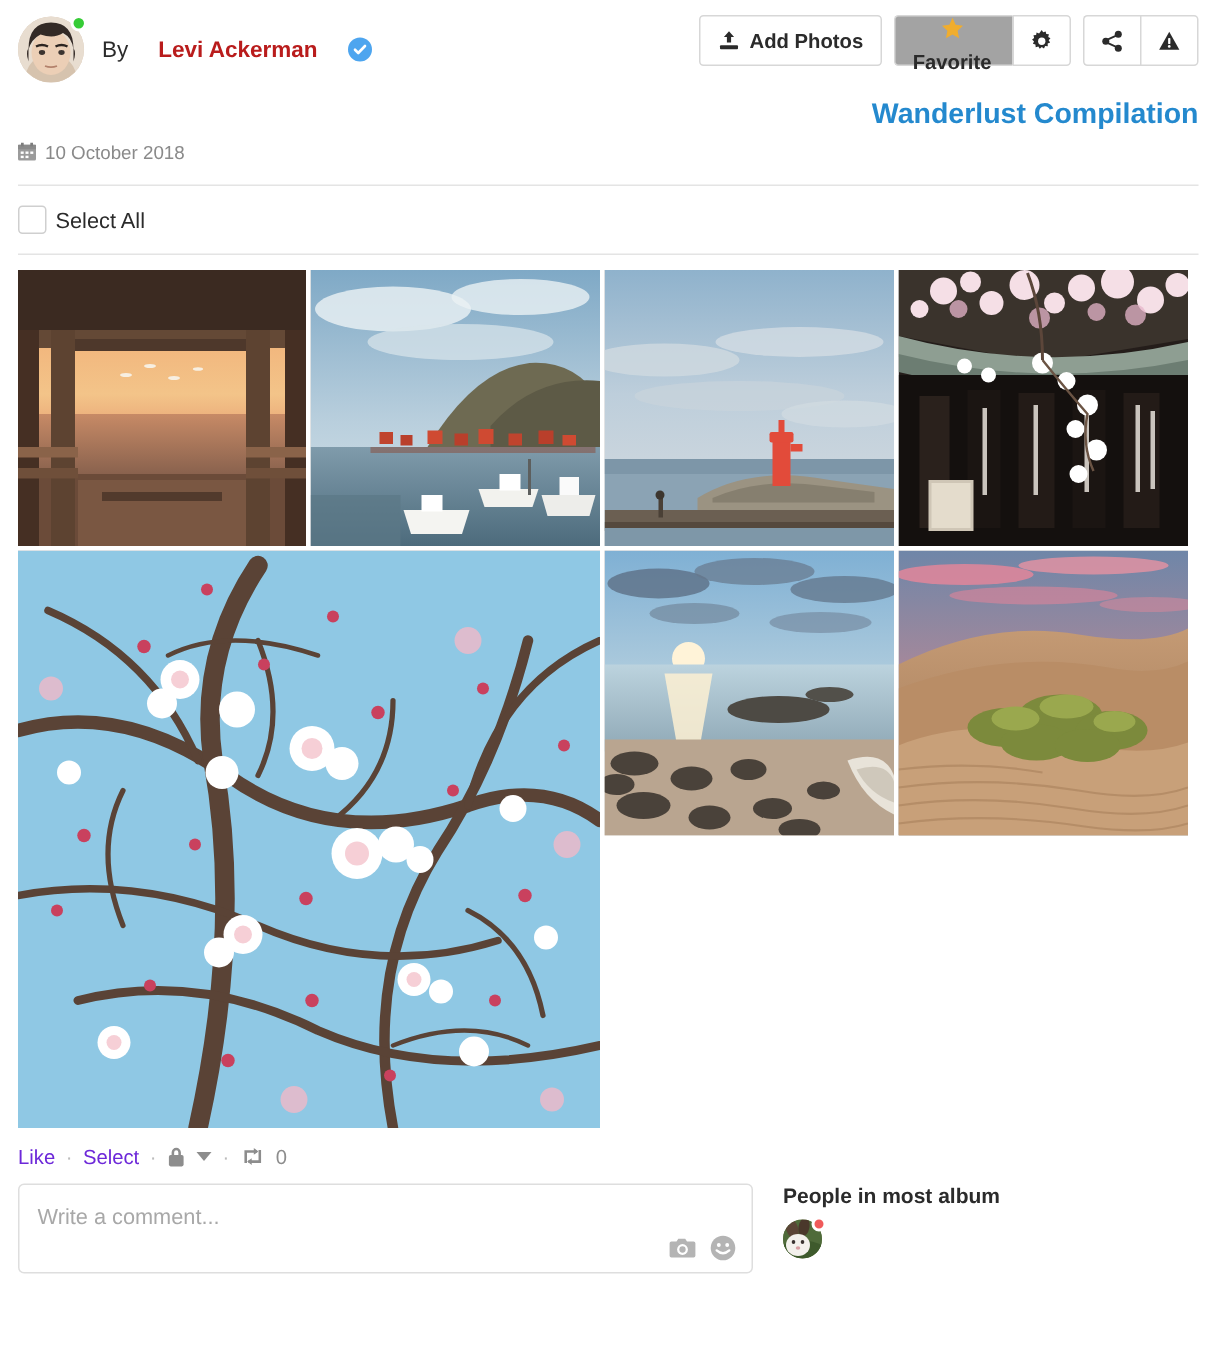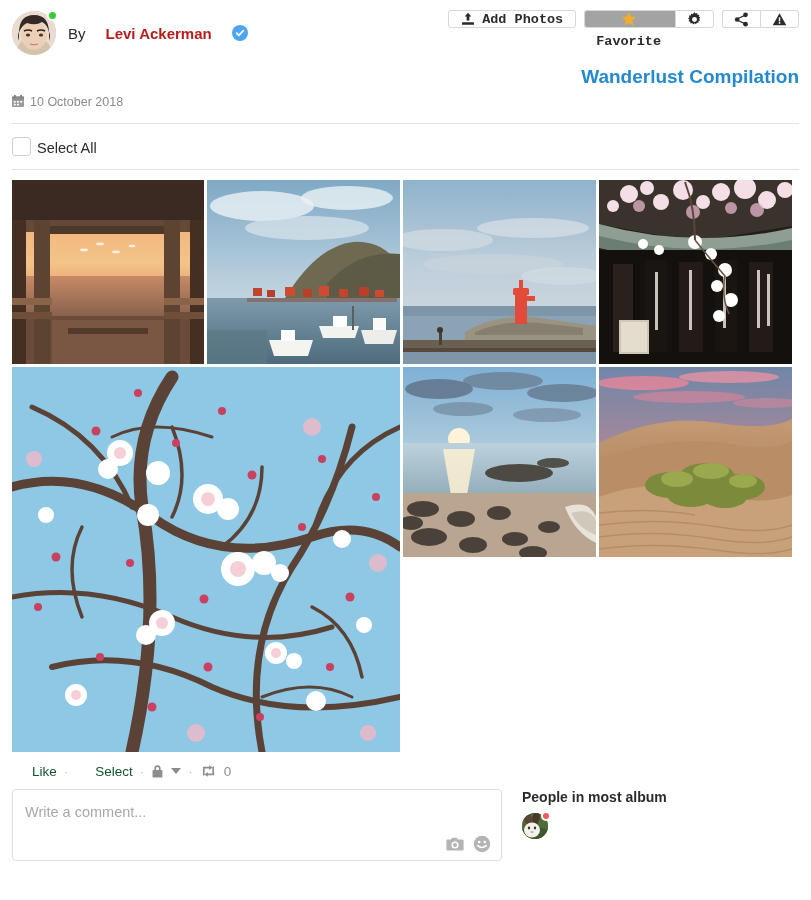--- a/index.html
+++ b/index.html
@@ -39,25 +39,25 @@
   }
   .verified svg { width: 10px; height: 10px; }
 
   
   .toolbar {
     position: absolute; top: 10px; right: 12px;
     display: flex; align-items: flex-start; gap: 8px;
   }
   .btn {
     display: inline-flex; align-items: center; gap: 7px;
-    height: 18px; padding: 0 12px;
+    height: 34px; padding: 0 12px;
     border: 1px solid #d7d7d7; border-radius: 3px;
     background: #fff; color: #2b2b2b;
     font-size: 13.5px; font-weight: 700;
-    font-family: Liberation Mono, monospace;
+    font-family: Liberation Sans, sans-serif;
     cursor: pointer; white-space: nowrap;
   }
   .btn.group-first { border-radius: 3px 0 0 3px; border-right: none; }
   .btn.group-last  { border-radius: 0 3px 3px 0; }
   .btn.favorite { background: #a3a3a3; padding: 0 14px 0 11px; flex-direction: column; }
   .btn.icon-only { padding: 0 11px; }
   .btn svg { display: block; }
   .btn-group { display: flex; }
 
   
@@ -94,31 +94,31 @@
   .photo svg { display: block; width: 100%; height: 100%; }
   .col-left { width: 388px; flex: 0 0 388px; }
   .col-right { width: 396px; flex: 0 0 396px; display: flex; flex-direction: column; gap: 3px; }
   .r1 { display: flex; gap: 3px; }
 
   
   .actions {
     display: flex; align-items: center; gap: 7px;
     padding: 12px 12px 0 12px; font-size: 13.5px; color: #8d8d8d;
   }
-  .actions a { color: #14532d; text-decoration: none; cursor: pointer; margin-left: 20px; }
+  .actions a { color: #6d28d9; text-decoration: none; cursor: pointer; }
   .dotsep { color: #bcbcbc; }
   .actions svg { display: block; }
   .caret { width: 0; height: 0; border-left: 5px solid transparent; border-right: 5px solid transparent; border-top: 6px solid #8d8d8d; cursor: pointer; }
   .repost-count { color: #8d8d8d; }
 
   
   .bottom { display: flex; padding: 10px 12px 0 12px; gap: 20px; align-items: flex-start; }
   .comment-col { width: 490px; flex: 0 0 490px; }
   .comment-box {
-    position: relative; height: 72px;
+    position: relative; height: 60px;
     border: 1px solid #dedede; border-radius: 4px; background: #fff;
   }
   .comment-input {
     width: 100%; height: 34px; border: none; outline: none;
     background: transparent; padding: 10px 12px 0 12px;
     font-size: 14.5px; color: #2b2b2b;
     font-family: "Liberation Sans", sans-serif;
   }
   .comment-input::placeholder { color: #a8a8a8; }
   .comment-tools {

